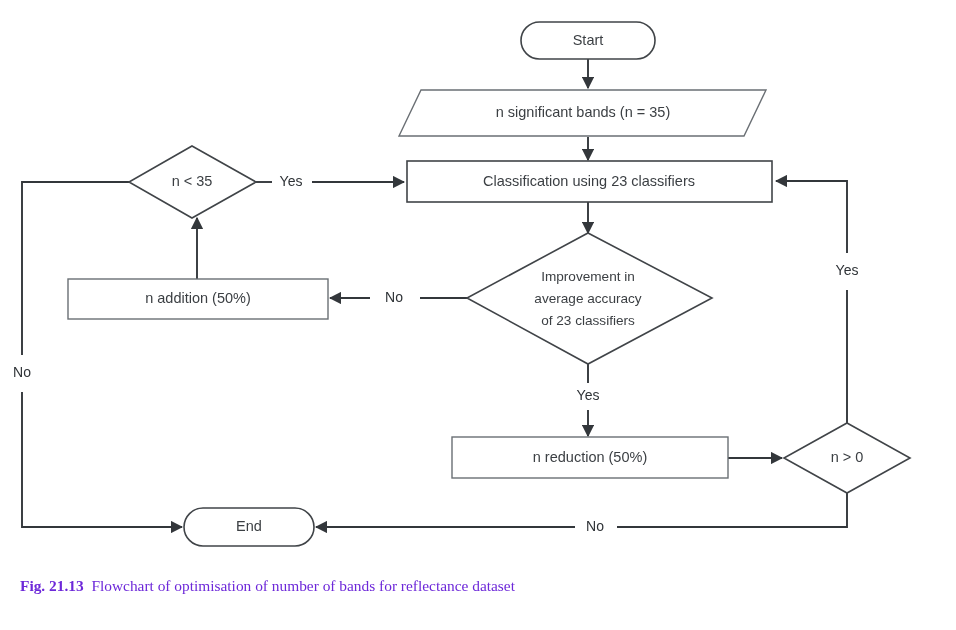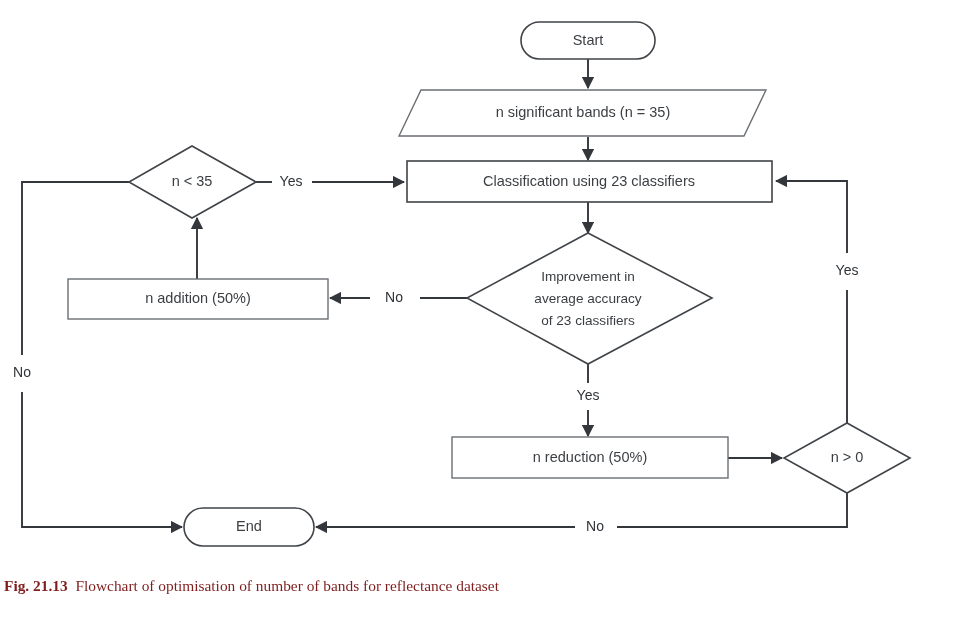--- a/index.html
+++ b/index.html
@@ -60,26 +60,26 @@
   }
   .edge-label {
     font-family: "Liberation Sans", sans-serif;
     font-size: 14px;
     fill: #2f3337;
     text-anchor: middle;
     dominant-baseline: middle;
   }
   .caption {
     position: absolute;
-    left: 4px;
+    left: 20px;
     top: 576px;
     width: 916px;
     font-family: "Liberation Serif", serif;
     font-size: 15.4px;
-    color: #7f1d1d;
+    color: #6d28d9;
     line-height: 1.3;
   }
   .caption-label {
     font-weight: bold;
   }
   .caption-text {
     font-weight: normal;
   }
 </style>
 </head>

